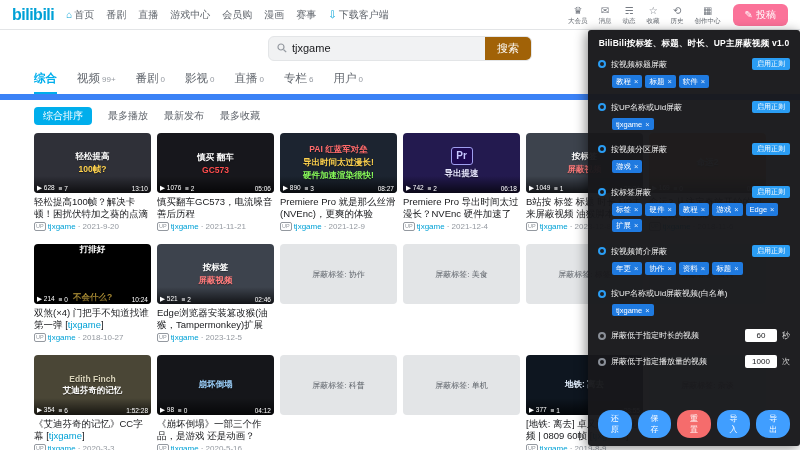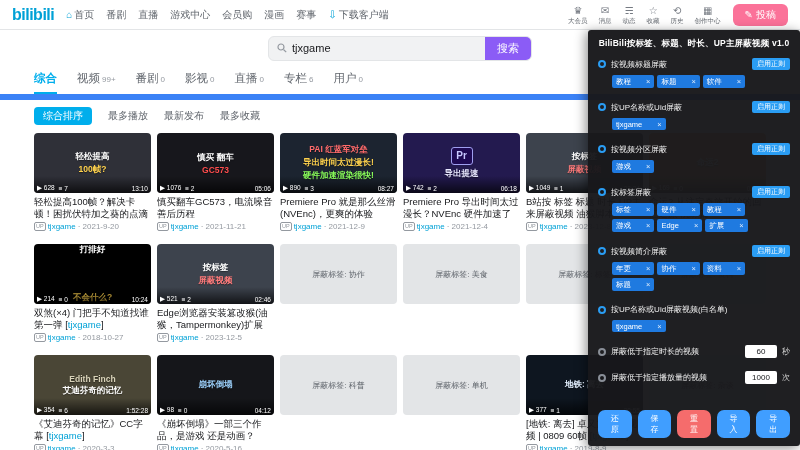--- a/index.html
+++ b/index.html
@@ -15,21 +15,21 @@
   .nav-right{margin-left:auto;display:flex;gap:11px;align-items:center;}
   .menu-item{display:flex;flex-direction:column;align-items:center;font-size:6.5px;color:#61666d;line-height:1.15;cursor:pointer;}
   .mi-icon{font-size:10px;color:#757a82;}
   .upload-btn{background:#fb7299;color:#fff;font-size:10px;padding:4px 12px;border-radius:6px;display:flex;gap:3px;align-items:center;border:0;cursor:pointer;}
 
   
   .search-row{height:36px;display:flex;justify-content:center;align-items:center;}
   .search-box{width:264px;height:25px;background:#f1f2f3;border:1px solid #e3e5e7;border-radius:6px;display:flex;align-items:center;padding-left:8px;overflow:hidden;}
   .sicon{display:flex;align-items:center;margin-right:5px;}
   .search-box input{flex:1;border:0;background:transparent;font-size:11px;color:#18191c;outline:none;}
-  .search-btn{width:46px;height:25px;background:#8b5cf6;color:#fff;border:0;font-size:11px;cursor:pointer;}
+  .search-btn{width:46px;height:25px;background:#a16207;color:#fff;border:0;font-size:11px;cursor:pointer;}
 
   
   .tabs{display:flex;gap:20px;padding:5px 34px 0;border-bottom:6px solid #3b82f6;font-size:11.5px;color:#61666d;}
   .tab{padding-bottom:6px;display:flex;gap:2px;align-items:baseline;cursor:pointer;border-bottom:2px solid transparent;}
   .tab .cnt{font-size:8px;color:#9499a0;}
   .tab.active{color:#00aeec;border-bottom-color:#00aeec;font-weight:bold;}
 
   
   .filters{display:flex;gap:16px;align-items:center;padding:7px 34px 5px;font-size:10px;color:#61666d;}
   .filter{cursor:pointer;}
@@ -55,27 +55,27 @@
   
   .panel{position:absolute;top:30px;right:0;width:212px;bottom:4px;background:rgba(24,24,27,.97);border-radius:3px;padding:8px 10px;color:#fff;display:flex;flex-direction:column;z-index:50;box-shadow:-2px 2px 12px rgba(0,0,0,.45);align-items:center;}
   .panel-title{font-size:8.5px;font-weight:bold;margin-bottom:8px;letter-spacing:.2px;}
   .psec{margin-bottom:13px;}
   .psec-head{display:flex;align-items:center;gap:5px;}
   .toggle{width:8px;height:8px;border:2px solid #2a9df4;border-radius:50%;flex:0 0 auto;cursor:pointer;}
   .toggle-off{border-color:#8a8f98;}
   .psec-label{font-size:8px;color:#f0f0f0;flex:1;}
   .regex-badge{background:#2a9df4;color:#fff;font-size:7px;padding:1px 5px;border-radius:2px;cursor:pointer;flex:0 0 auto;}
   .chips{display:flex;flex-wrap:wrap;gap:3px;margin:5px 0 0 14px;}
-  .chip{background:#1f7ae0;color:#fff;font-size:7.5px;padding:1.5px 4px;border-radius:2px;display:flex;gap:15px;align-items:center;cursor:pointer;}
+  .chip{background:#1f7ae0;color:#fff;font-size:7.5px;padding:1.5px 4px;border-radius:2px;display:flex;gap:3px;align-items:center;cursor:pointer;}
   .chip-x{opacity:.85;}
   .num-row{display:flex;align-items:center;gap:5px;margin-bottom:13px;}
   .num-input{width:32px;background:#fff;color:#18191c;font-size:8px;text-align:center;border-radius:2px;border:0;padding:2px 0;}
   .unit{font-size:8px;color:#d8d8d8;}
   .panel-buttons{margin-top:auto;display:flex;gap:6px;}
-  .pbtn{border:0;color:#fff;font-size:8px;padding:3px 10px;border-radius:7px;cursor:pointer;}
+  .pbtn{border:0;color:#fff;font-size:8px;padding:3px 10px;border-radius:13px;cursor:pointer;}
 </style>
 </head>
 <body>
 
 <div id="app">
 
   <div class="topbar">
     <span class="logo">bilibili</span>
     <span class="nav">
         <span class="navitem">

